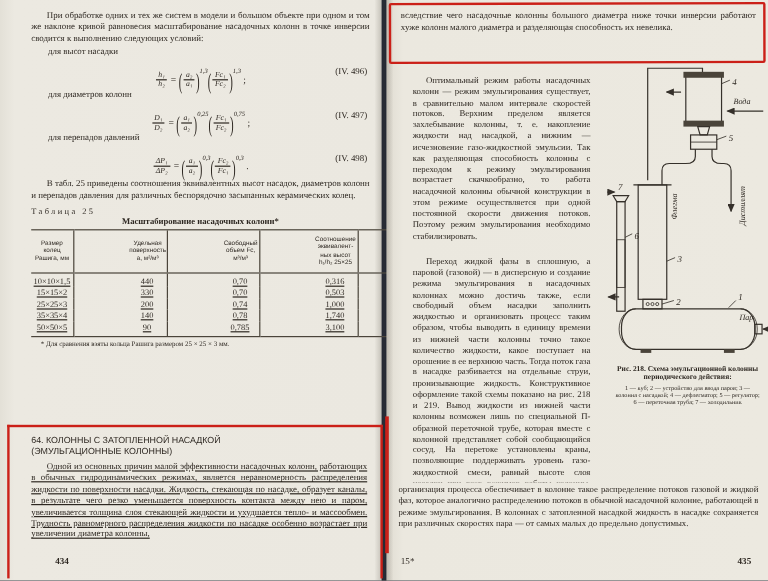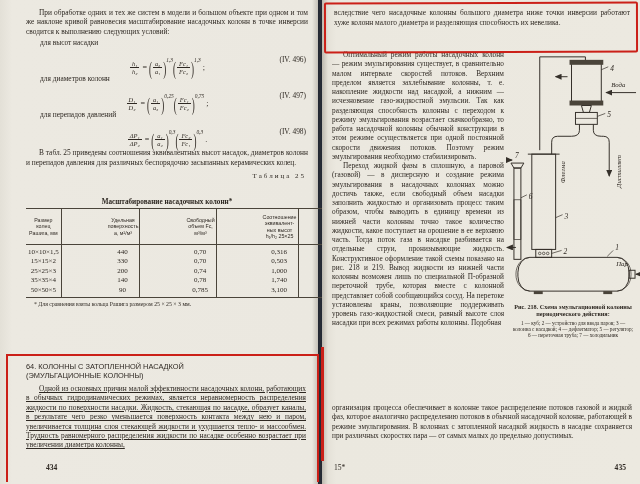--- a/index.html
+++ b/index.html
@@ -18,40 +18,40 @@
   .eq-row{position:relative;text-align:center;margin:2px 0 3px;height:22px;line-height:22px;}
   .frac{display:inline-block;vertical-align:middle;text-align:center;font-size:6.4px;line-height:7.4px;
         font-style:italic;margin:0 1px;}
   .frac .fn{display:block;border-bottom:.8px solid #2e2822;padding:0 2px;}
   .frac .fd{display:block;padding:0 2px;}
   .eqs{font-size:8px;margin:0 2px;vertical-align:middle;}
   .paren{display:inline-block;transform:scaleY(2.1);font-size:9px;vertical-align:-1px;font-weight:400;}
   .exp{font-size:5.4px;vertical-align:9px;font-style:italic;}
   .tail{font-size:8px;vertical-align:middle;margin-left:2px;}
   .eq-tag{position:absolute;right:2px;top:0;font-size:7.4px;font-style:normal;}
-  .table-label{font-size:7px;letter-spacing:2px;text-align:right;margin:5px 2px 18px 0;}
+  .table-label{font-size:7px;letter-spacing:2px;text-align:left;margin:5px 2px 1px 0;}
   .table-title{font-size:7.2px;font-weight:bold;text-align:center;margin:0 0 2px;}
   table.scale{border-collapse:collapse;width:100%;}
   table.scale th{font-family:"Liberation Sans",sans-serif;font-weight:normal;font-size:5.3px;line-height:6.2px;
       white-space:pre-line;text-align:center;vertical-align:middle;padding:2px 1px;
       border-top:1.4px solid #4a443a;border-bottom:1px solid #4a443a;}
-  table.scale td{font-size:7px;line-height:8.4px;text-align:center;padding:1px 2px 0;}
+  table.scale td{font-size:7px;line-height:8.4px;text-align:center;padding:1px 2px 0;text-decoration:underline;}
   table.scale th+th,table.scale td+td{border-left:.9px solid #4a443a;padding-left:46px;}
   table.scale tbody tr:first-child td{padding-top:3px;}
   table.scale tbody tr:last-child td{padding-bottom:3px;border-bottom:1.2px solid #4a443a;}
   .footnote{font-size:5.8px;margin:3px 0 0 8px;}
   #section-64{position:absolute;left:26px;right:12px;top:362px;}
   .sec-head{font-family:"Liberation Sans",sans-serif;font-weight:normal;font-size:7.4px;line-height:9px;}
   #section-64 p{margin-top:4px;text-decoration:underline;}
   .page-num{position:absolute;bottom:12px;font-size:7.6px;font-weight:bold;}
   #pn-434{left:14px;margin-left:32px;}
   
   .boxed-para{position:absolute;left:12px;top:8px;width:296px;font-size:7.4px;line-height:9.6px;text-align:justify;margin:0;}
   #col-text{position:absolute;left:10px;top:50px;width:172px;height:352px;overflow:hidden;}
-  #col-text p{font-size:7.3px;line-height:9.25px;text-align:justify;margin:0;}
+  #col-text p{font-size:7.3px;line-height:9.25px;text-align:justify;margin:12px;}
   #col-text p+p{margin-top:0;}
   .indent2{text-indent:11px;}
   #figure-218{position:absolute;left:184px;top:50px;width:134px;}
   .fig-caption{font-size:6.2px;line-height:7.4px;font-weight:bold;text-align:center;margin-top:4px;}
   .fig-legend{font-size:5.2px;line-height:6.2px;text-align:center;margin-top:2px;padding:0 6px;}
   #bottom-para{position:absolute;left:10px;right:8px;top:403px;font-size:7.3px;line-height:9.4px;text-align:justify;margin:0;}
   #footer-15{left:12px;font-weight:normal;}
   #pn-435{right:14px;}
   
   svg .ln{stroke:#35302a;stroke-width:1;fill:none;}

